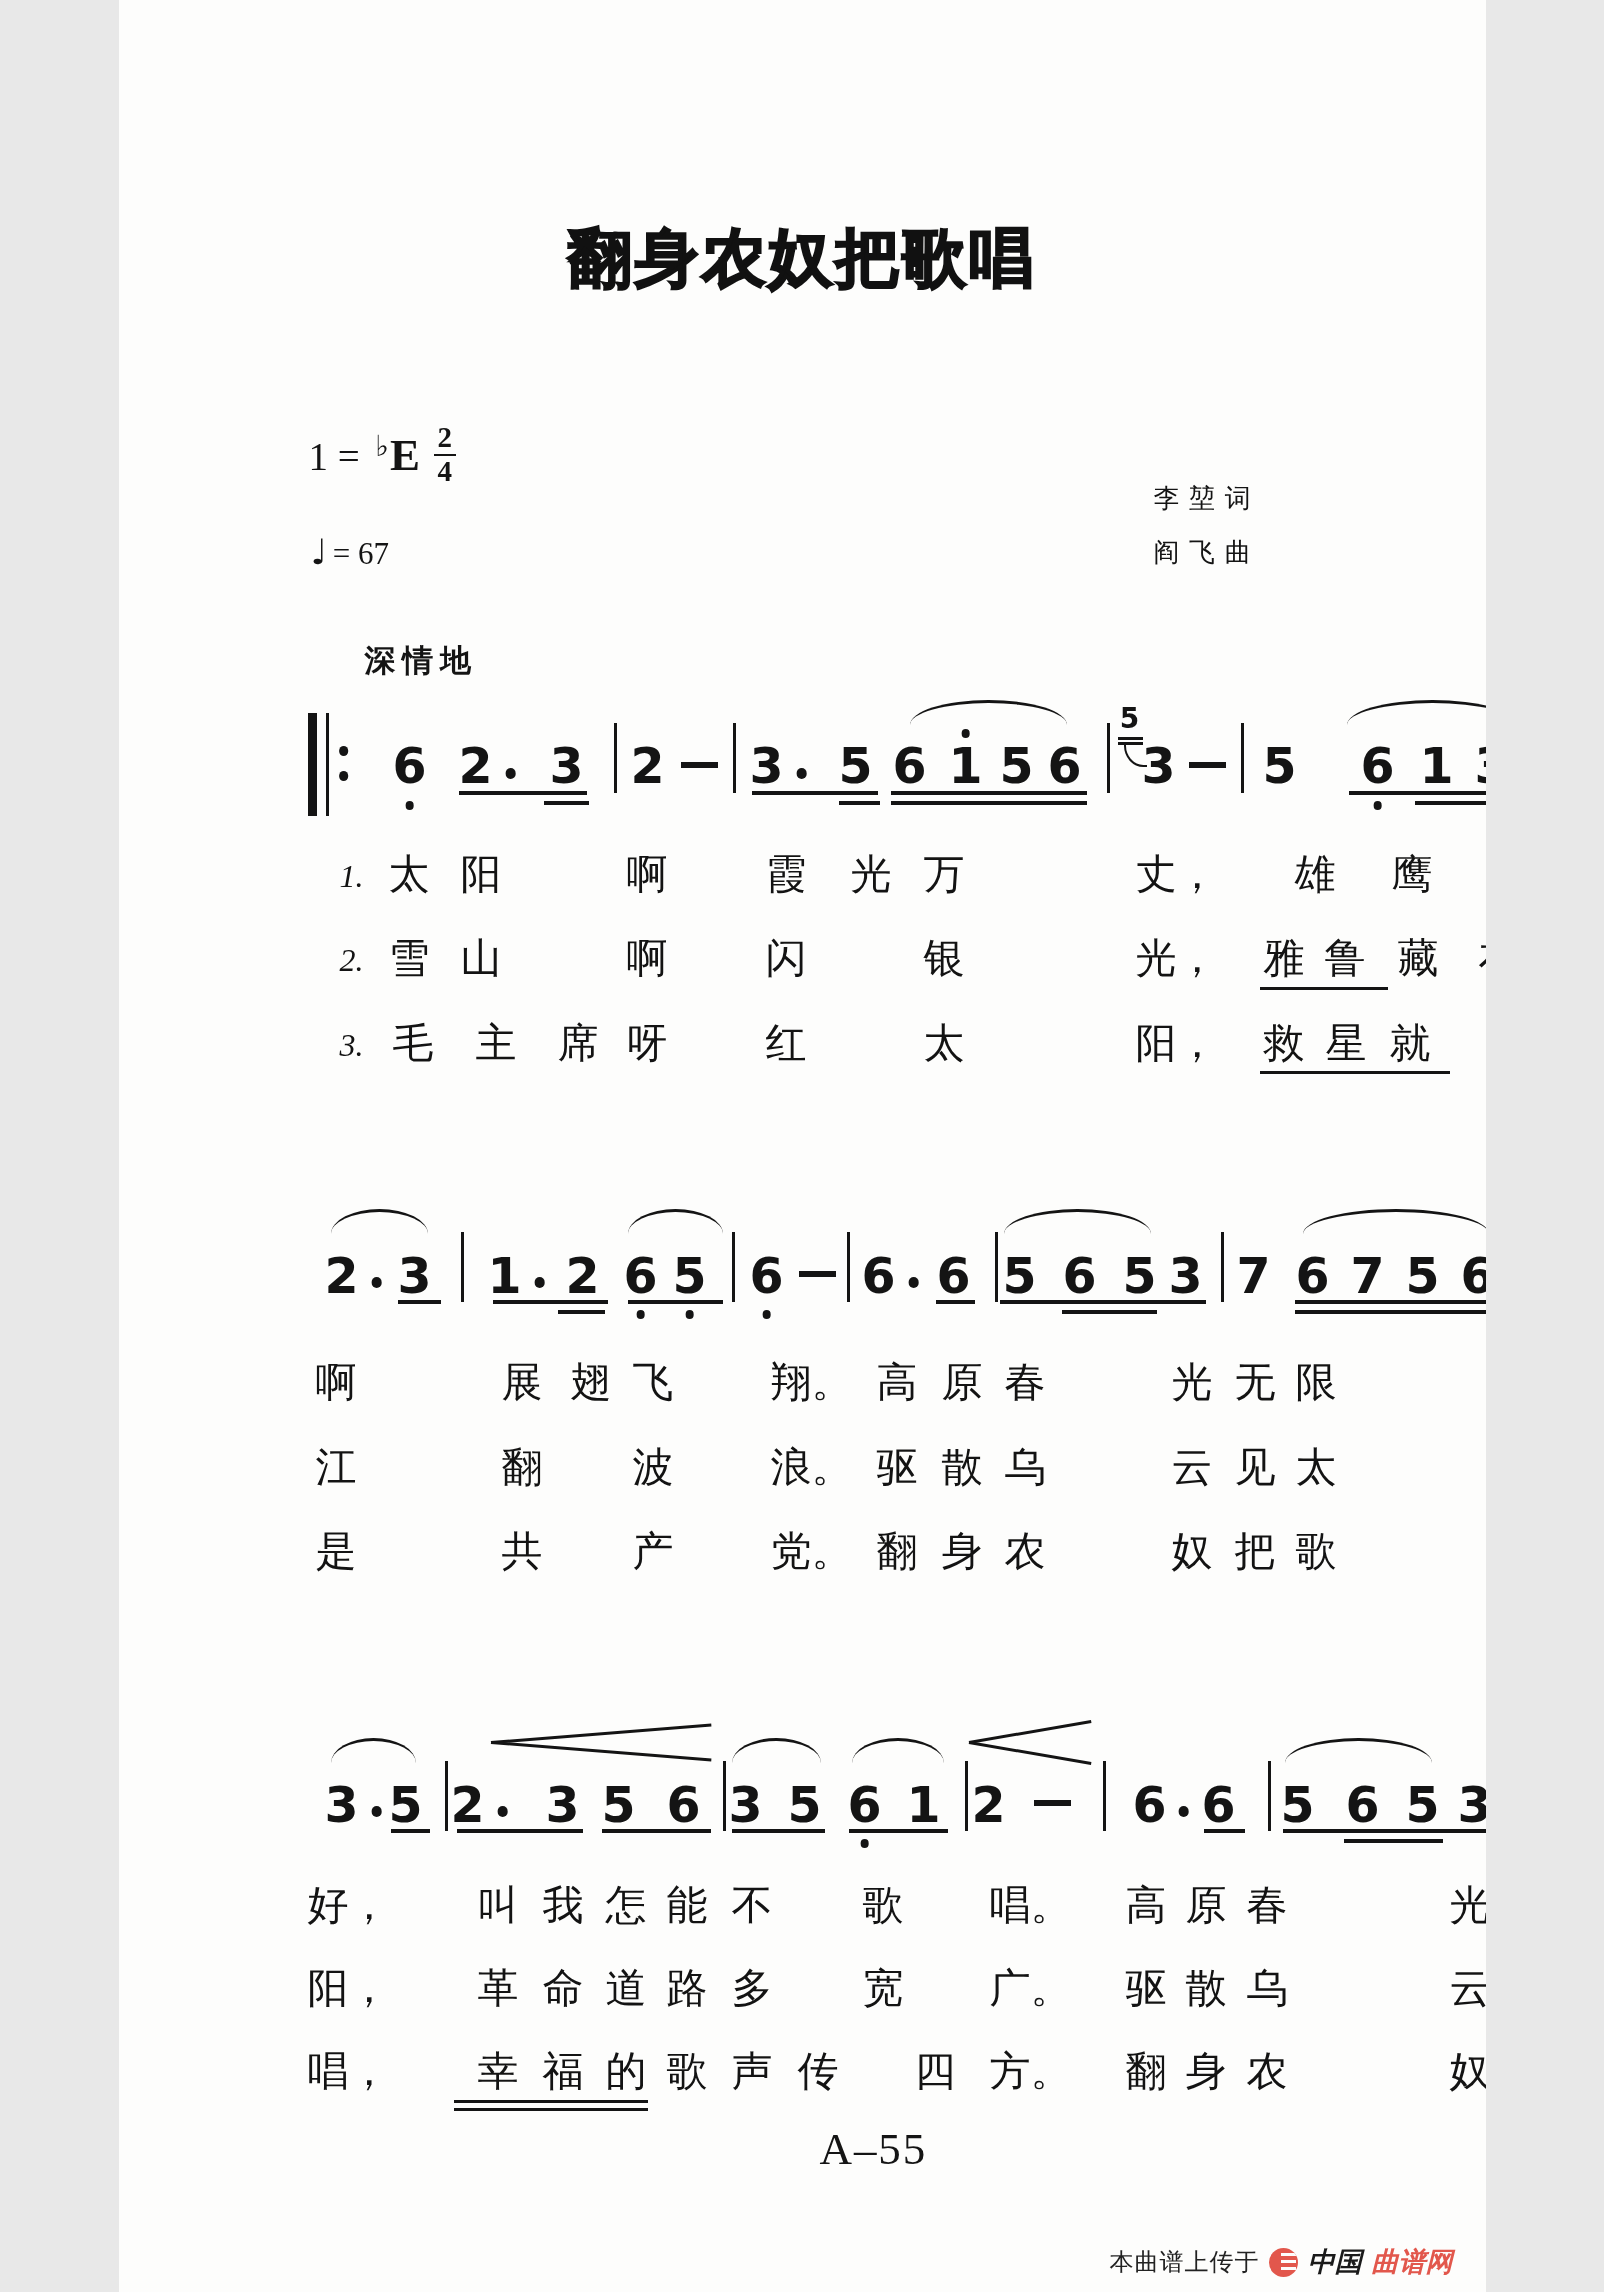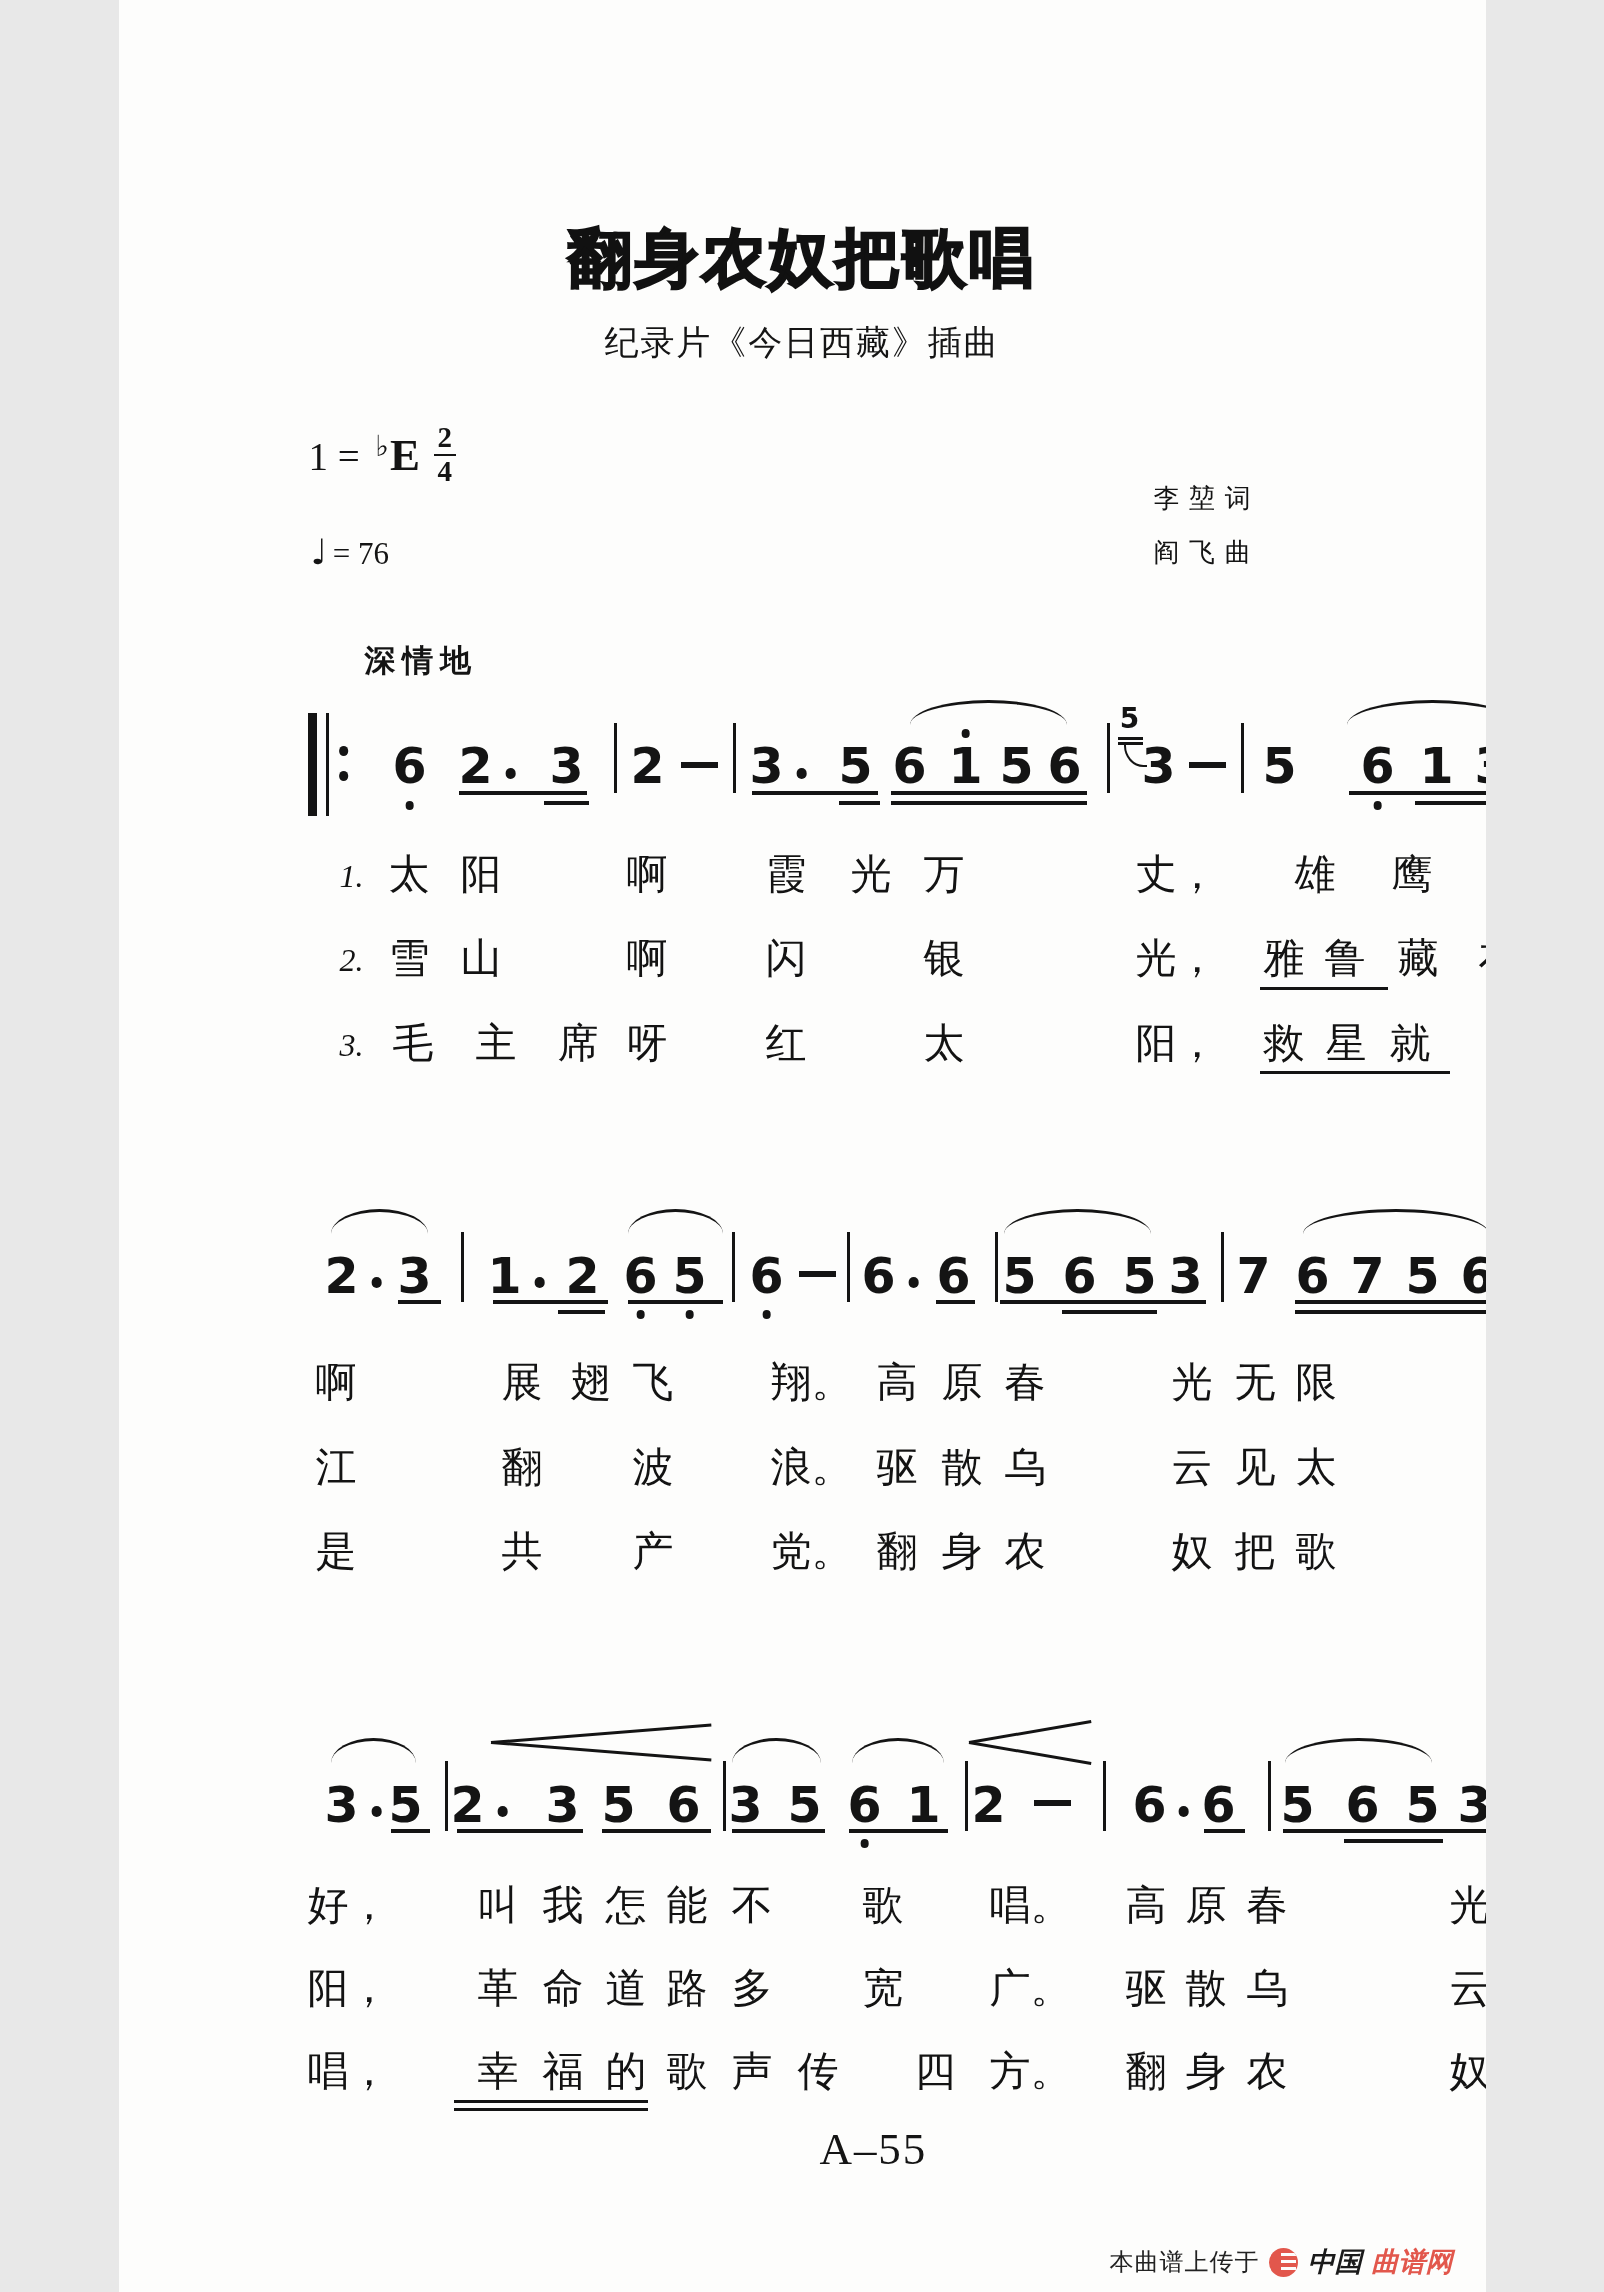--- a/index.html
+++ b/index.html
@@ -74,25 +74,24 @@
   }
   .logo i{position:absolute;right:1.9px;height:2.9px;width:15.5px;background:#fdfdfc;}
   .brand-black{font-size:27px;font-weight:bold;color:#1a1a1a;font-style:italic;}
   .brand-red{font-size:27px;font-weight:bold;font-style:italic;}
 </style>
 </head>
 <body>
 
 <div id="page">
   <div id="title">翻身农奴把歌唱</div>
-  <div id="subtitle">纪录片《今日西藏》插曲</div>
 
   <div id="keysig"><span>1 = </span><span class="flat">♭</span><span class="letter">E</span><span class="frac"><span class="num">2</span><span class="den">4</span></span></div>
 
-  <div id="tempo"><span class="nq">♩</span><span>= 76</span></div>
+  <div id="tempo"><span class="nq">♩</span><span>= 67</span></div>
 
   <div id="credits">
     <div>李堃词</div>
     <div>阎飞曲</div>
   </div>
 
   <div id="expression">深情地</div>
 
   <div id="score" class="abs" style="left:0;top:0;width:100%;height:100%;">
       <div class="uline" style="left: 340px; top: 791px; width: 128px;"></div>

